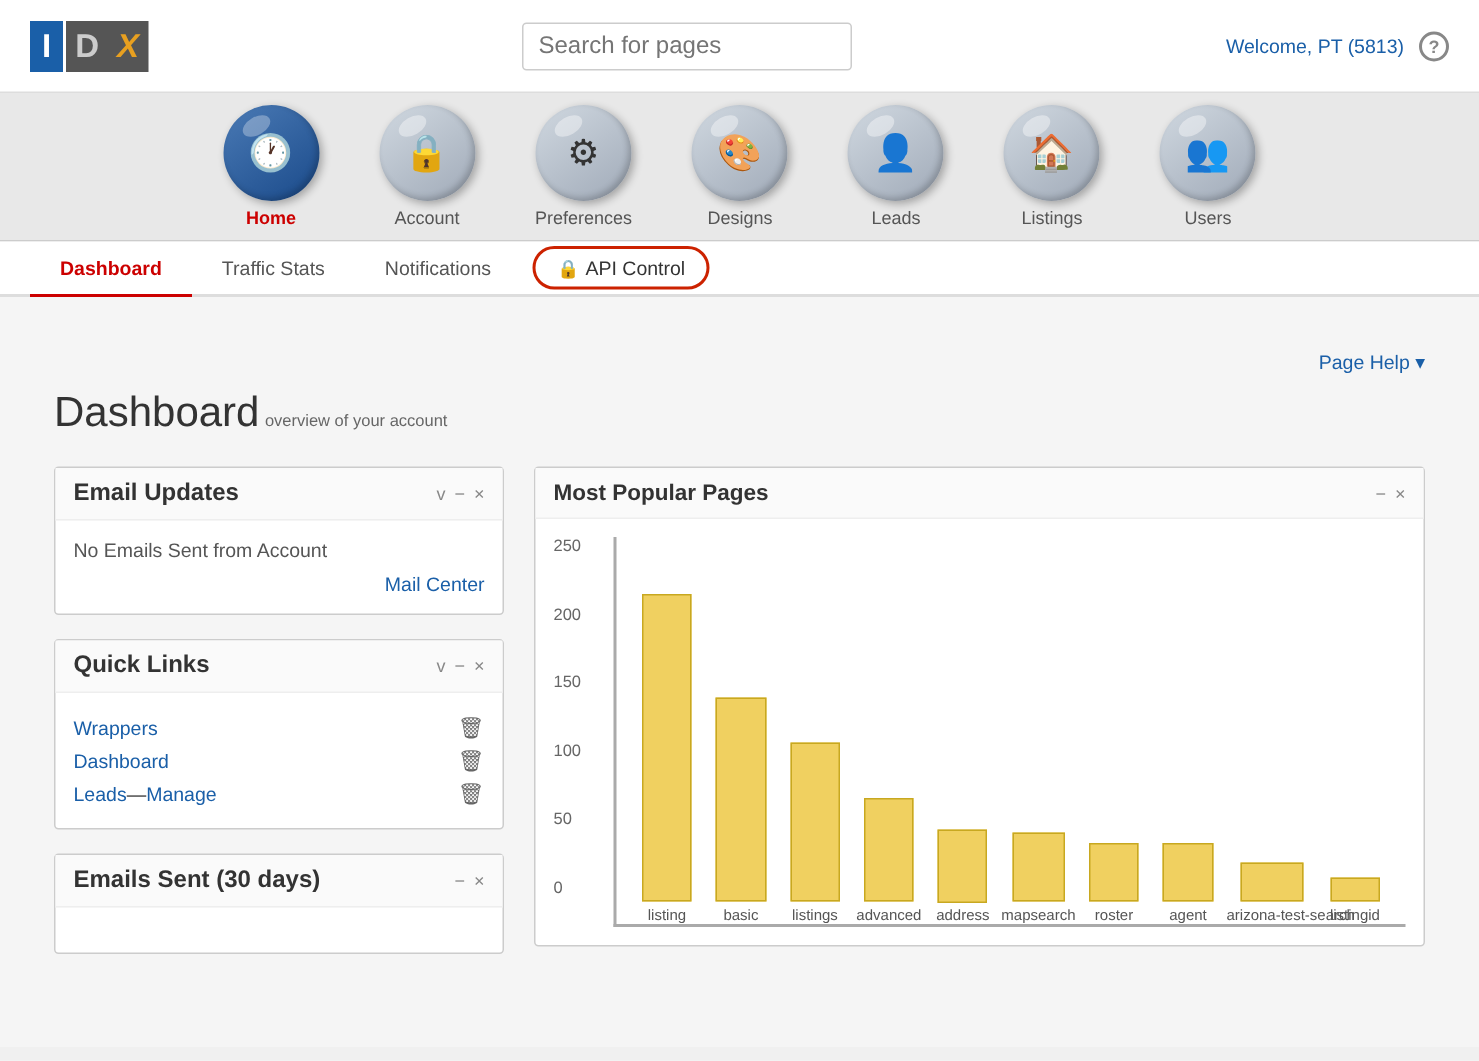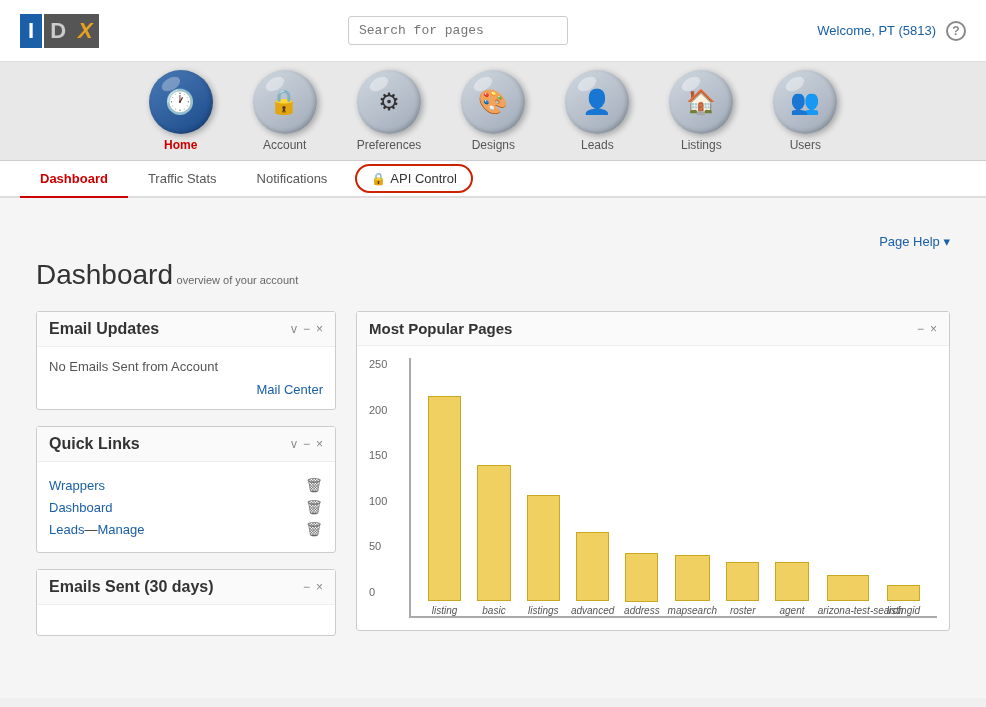--- a/index.html
+++ b/index.html
@@ -1,21 +1,21 @@
 <!DOCTYPE html>
 <html><head>
   <meta charset="utf-8">
   <style>
     * { margin: 0; padding: 0; box-sizing: border-box; }
     body { font-family: Arial, sans-serif; font-size: 13px; background: #f0f0f0; color: #333; width: 986px; min-height: 707px; }
 
     
     #header { background: #fff; border-bottom: 1px solid #ddd; padding: 8px 20px; display: flex; align-items: center; justify-content: space-between; height: 62px; }
     #logo { display: flex; align-items: center; }
-    #search-bar input { width: 220px; padding: 6px 10px; border: 1px solid #ccc; border-radius: 3px; font-size: 13px; color: #999; font-family: Liberation Mono, monospace; }
+    #search-bar input { width: 220px; padding: 6px 10px; border: 1px solid #ccc; border-radius: 3px; font-size: 16px; color: #999; }
     #user-area { display: flex; align-items: center; gap: 10px; color: #1a5fa8; font-size: 13px; }
     #user-area span { cursor: pointer; }
     #help-icon { width: 20px; height: 20px; border-radius: 50%; border: 2px solid #888; display: flex; align-items: center; justify-content: center; color: #888; font-size: 12px; font-weight: bold; cursor: pointer; }
 
     
     #nav-icons { background: #e8e8e8; border-bottom: 1px solid #ccc; display: flex; justify-content: center; align-items: flex-end; padding: 8px 0 0 0; gap: 0; }
     .nav-item { display: flex; flex-direction: column; align-items: center; padding: 0 20px 8px 20px; cursor: pointer; min-width: 100px; }
     .nav-item .ball { width: 64px; height: 64px; border-radius: 50%; background: linear-gradient(145deg, #d0d8e0, #a0aab8); display: flex; align-items: center; justify-content: center; box-shadow: 2px 2px 6px rgba(0,0,0,0.3), inset -2px -2px 4px rgba(0,0,0,0.2); margin-bottom: 4px; position: relative; overflow: hidden; }
     .nav-item .ball::before { content: ''; position: absolute; top: 8px; left: 12px; width: 20px; height: 12px; background: rgba(255,255,255,0.4); border-radius: 50%; transform: rotate(-30deg); }
     .nav-item .ball-icon { font-size: 24px; z-index: 1; }
@@ -61,21 +61,21 @@
     .trash-icon { color: #666; font-size: 14px; cursor: pointer; }
     .leads-manage { display: flex; gap: 0; }
     .leads-manage a { color: #1a5fa8; text-decoration: none; font-size: 13px; }
     .leads-dash { color: #333; font-size: 13px; }
 
     
     #chart-widget { background: #fff; border: 1px solid #ccc; border-radius: 3px; }
     #chart-widget .widget-header { display: flex; justify-content: space-between; align-items: center; padding: 8px 12px; border-bottom: 1px solid #eee; }
     #chart-title { font-weight: bold; font-size: 15px; }
     .chart-area { padding: 12px; }
-    #bar-chart { display: flex; align-items: flex-end; gap: 2px; height: 260px; border-left: 2px solid #aaa; border-bottom: 2px solid #aaa; padding: 10px 10px 0 10px; position: relative; width: 100%; font-style: italic; }
+    #bar-chart { display: flex; align-items: flex-end; gap: 2px; height: 260px; border-left: 2px solid #aaa; border-bottom: 2px solid #aaa; padding: 10px 10px 0 10px; position: relative; width: 100%; }
     .bar-group { display: flex; flex-direction: column; align-items: center; flex: 1; }
     .bar { background: #f0d060; border: 1px solid #c8a820; width: 100%; min-width: 30px; }
     .bar-label { font-size: 10px; color: #555; margin-top: 4px; text-align: center; white-space: nowrap; }
 
     
     .chart-container { position: relative; padding-left: 40px; }
     .y-labels { position: absolute; left: 0; top: 0; bottom: 20px; display: flex; flex-direction: column; justify-content: space-between; font-size: 11px; color: #666; }
   </style>
 </head>
 <body>

